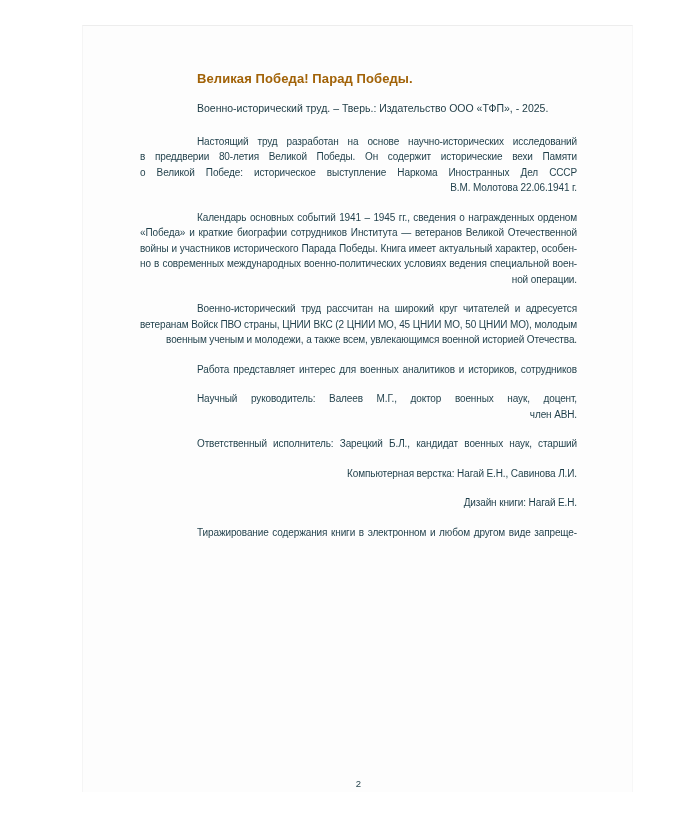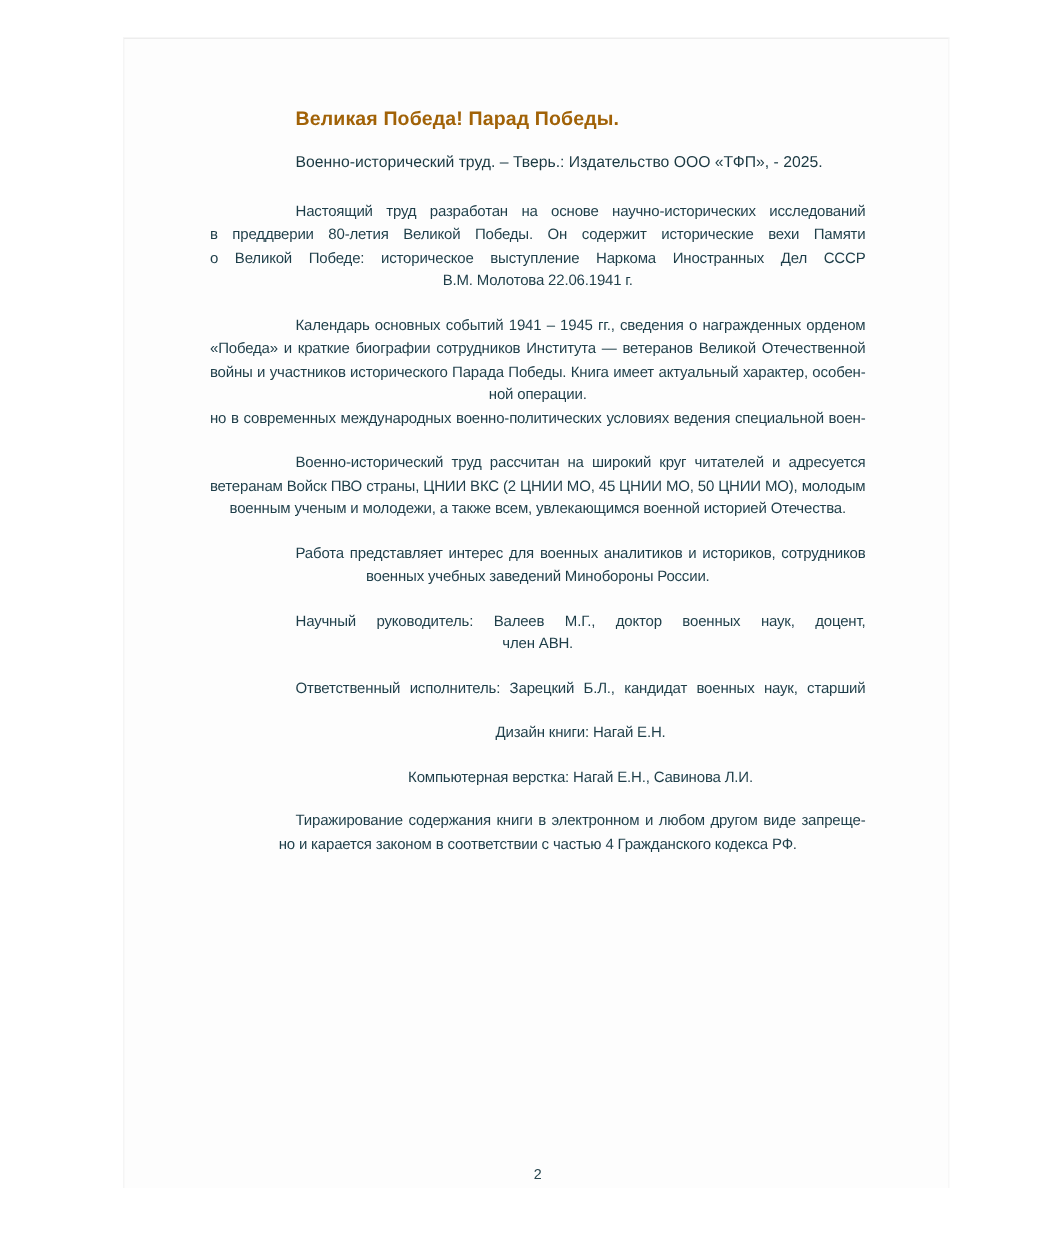--- a/index.html
+++ b/index.html
@@ -53,21 +53,21 @@
   }
   .paragraphs .para:first-child {
     margin-top: 17px;
   }
   .line {
     height: 15.5px;
     line-height: 15.5px;
     overflow: hidden;
     font-size: 10px;
     letter-spacing: -0.12px;
-    text-align: center;
+    text-align: right;
     color: #1e3e49;
   }
   .line.just {
     text-align: justify;
     text-align-last: justify;
   }
   .line.first {
     text-indent: 57px;
   }
   .page-number {
@@ -94,45 +94,43 @@
       <div class="para">
         <div class="line first just">Настоящий труд разработан на основе научно-исторических исследований</div>
         <div class="line just">в преддверии 80-летия Великой Победы. Он содержит исторические вехи Памяти</div>
         <div class="line just">о Великой Победе: историческое выступление Наркома Иностранных Дел СССР</div>
         <div class="line">В.М. Молотова 22.06.1941 г.</div>
       </div>
       <div class="para">
         <div class="line first just">Календарь основных событий 1941 – 1945 гг., сведения о награжденных орденом</div>
         <div class="line just">«Победа» и краткие биографии сотрудников Института — ветеранов Великой Отечественной</div>
         <div class="line just">войны и участников исторического Парада Победы.  Книга имеет актуальный характер, особен-</div>
+        <div class="line just">но в современных международных военно-политических условиях ведения специальной воен-</div>
         <div class="line">ной операции.</div>
-        <div class="line just">но в современных международных военно-политических условиях ведения специальной воен-</div>
       </div>
       <div class="para">
         <div class="line first just">Военно-исторический труд рассчитан на широкий круг читателей и адресуется</div>
         <div class="line just">ветеранам Войск ПВО страны, ЦНИИ ВКС (2 ЦНИИ МО, 45 ЦНИИ МО, 50 ЦНИИ МО), молодым</div>
         <div class="line">военным ученым и молодежи, а также всем, увлекающимся военной историей Отечества.</div>
       </div>
       <div class="para">
         <div class="line first just">Работа представляет интерес для военных аналитиков и историков, сотрудников</div>
-        <div class="line">военных учебных заведений Минобороны России.</div>
       </div>
       <div class="para">
         <div class="line first just">Научный руководитель: Валеев М.Г., доктор военных наук, доцент, действительный</div>
         <div class="line">член АВН.</div>
       </div>
       <div class="para">
         <div class="line first just">Ответственный исполнитель: Зарецкий Б.Л., кандидат военных наук, старший</div>
       </div>
       <div class="para">
+        <div class="line first">Компьютерная верстка: Нагай Е.Н., Савинова Л.И.</div>
+      </div>
+      <div class="para">
         <div class="line first">Дизайн книги: Нагай Е.Н.</div>
       </div>
       <div class="para">
-        <div class="line first">Компьютерная верстка: Нагай Е.Н., Савинова Л.И.</div>
-      </div>
-      <div class="para">
         <div class="line first just">Тиражирование содержания книги в электронном и любом другом виде запреще-</div>
-        <div class="line">но и карается законом в соответствии с частью 4 Гражданского кодекса РФ.</div>
       </div>
     </div>
 </div>
 
 <div class="page-number">2</div>
 
 </body></html>

